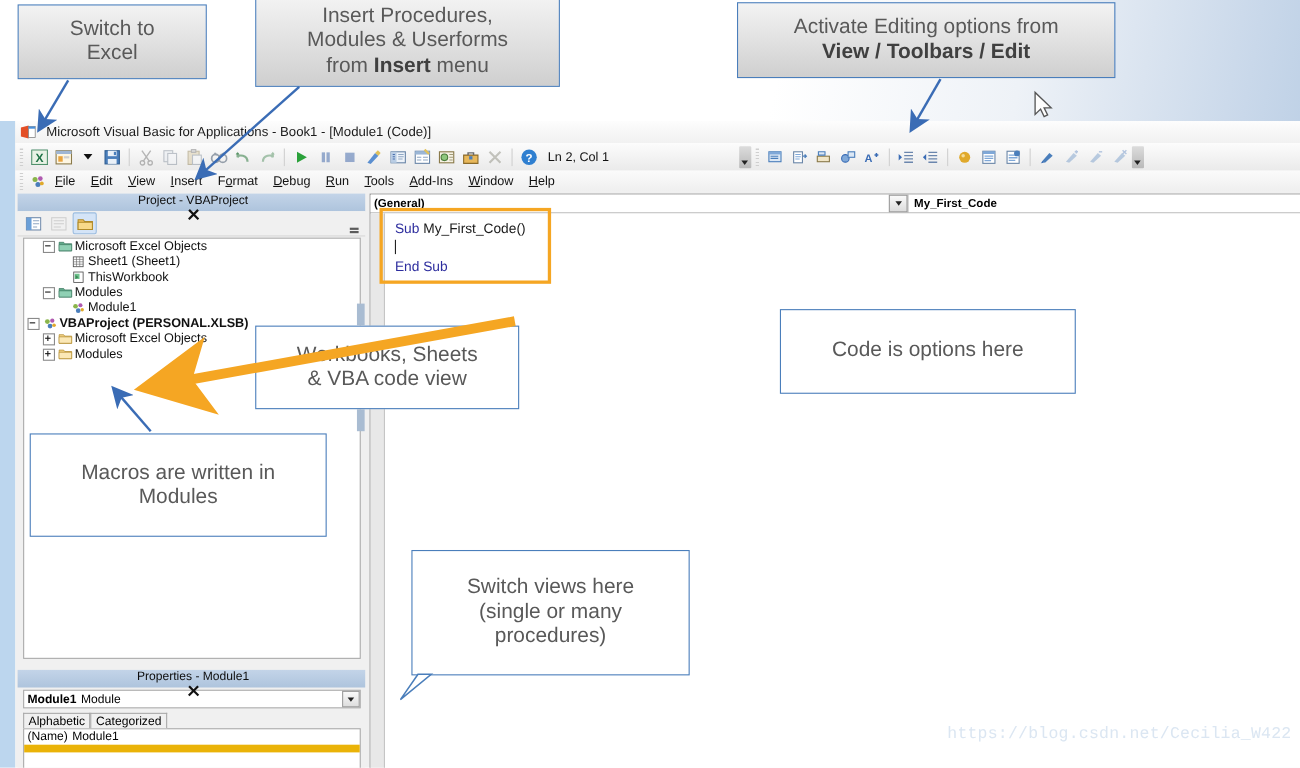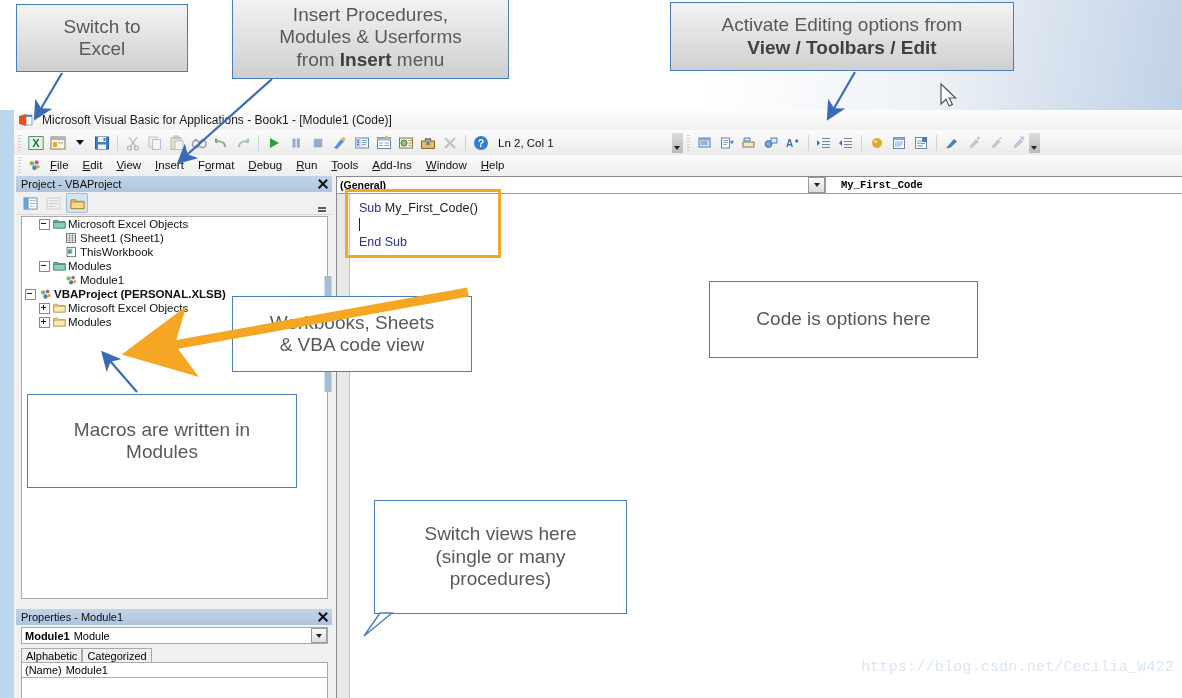--- a/index.html
+++ b/index.html
@@ -32,21 +32,21 @@
         position:relative;}
   .tsep{width:1px;height:16px;background:#d0d0d0;margin:0 4px;}
   .lncol{font-size:11.5px;color:#111;margin-left:6px;white-space:nowrap;}
   .ovf{width:11px;height:20px;display:flex;flex-direction:column;align-items:center;justify-content:flex-end;
        background:linear-gradient(180deg,#dcdcdc,#b9b9b9);border-radius:1px;}
   .ovf i{border-left:3px solid transparent;border-right:3px solid transparent;border-top:4px solid #222;margin-bottom:3px;}
 
   
   .panel-proj{position:absolute;left:2px;top:66px;width:316px;height:425px;background:#f0f0f0;}
   .panel-hdr{height:16px;background:linear-gradient(180deg,#c3d4e8,#aec4dd);
-     display:flex;align-items:center;justify-content:space-between;padding:0 2px 0 5px;}
+     display:flex;align-items:center;justify-content:space-between;padding:0 2px 0 5px;flex-direction:column;}
   .panel-hdr span{font-size:11px;color:#0d0d0d;}
   .xclose{width:14px;height:14px;position:relative;}
   .xclose:before,.xclose:after{content:"";position:absolute;left:1px;top:6px;width:12px;height:2.4px;background:#111;}
   .xclose:before{transform:rotate(45deg);} .xclose:after{transform:rotate(-45deg);}
 
   .proj-tools{height:22px;background:#f0f0f0;display:flex;align-items:center;padding:0 4px;
      border-bottom:1px solid #d8d8d8;}
   .ptb{width:20px;height:18px;margin-right:3px;display:flex;align-items:center;justify-content:center;border-radius:2px;}
   .ptb.sel{background:#d4e4f7;border:1px solid #9cbde0;}
   .proj-ovf{margin-left:auto;width:12px;height:18px;display:flex;align-items:flex-end;justify-content:center;}
@@ -66,29 +66,29 @@
   
   .panel-props{position:absolute;left:2px;top:499px;width:316px;height:199px;background:#f0f0f0;}
   .prop-combo{margin:2px 4px 0 5px;height:15px;background:#fff;border:1px solid #a9a9a9;
      display:flex;align-items:center;font-size:11px;padding-left:3px;}
   .prop-combo .arrow{margin-left:auto;width:14px;height:13px;background:linear-gradient(180deg,#fafafa,#dedede);
      border:1px solid #9a9a9a;display:flex;align-items:center;justify-content:center;}
   .prop-combo .arrow i{border-left:3px solid transparent;border-right:3px solid transparent;border-top:4px solid #222;}
   .ptabs{margin:3px 4px 0 5px;height:15px;display:flex;align-items:flex-end;}
   .ptab{font-size:11px;padding:1px 4px 0 4px;border:1px solid #a9a9a9;border-bottom:none;background:#f0f0f0;}
   .pgrid{margin:0 4px 0 5px;height:134px;background:#fff;border:1px solid #a9a9a9;font-size:11px;}
-  .pgrid .prow{height:14px;border-bottom:1px solid #eab308;padding-left:3px;display:flex;align-items:center;}
+  .pgrid .prow{height:14px;border-bottom:7px solid #eab308;padding-left:3px;display:flex;align-items:center;}
 
   
   .codewin{position:absolute;left:322px;top:66px;width:846px;height:580px;background:#fff;border:1px solid #8a8a8a;}
   .codebar{height:16px;display:flex;background:linear-gradient(180deg,#f4f4f4,#e6e6e6);border-bottom:1px solid #9a9a9a;}
   .cb-left{width:485px;background:#fff;border-right:1px solid #9a9a9a;display:flex;align-items:center;font-size:10.5px;font-weight:bold;padding-left:3px;}
   .cb-arrow{margin-left:auto;width:15px;height:14px;background:linear-gradient(180deg,#fafafa,#dcdcdc);border:1px solid #9a9a9a;display:flex;align-items:center;justify-content:center;}
   .cb-arrow i{border-left:3px solid transparent;border-right:3px solid transparent;border-top:4px solid #222;}
-  .cb-right{flex:1;background:#fff;display:flex;align-items:center;font-size:10.5px;font-weight:bold;padding-left:15px;font-family:Liberation Mono, monospace;}
+  .cb-right{flex:1;background:#fff;display:flex;align-items:center;font-size:10.5px;font-weight:bold;padding-left:5px;}
   .codearea{position:absolute;left:0;top:17px;right:0;bottom:33px;background:#fff;}
   .margin-ind{position:absolute;left:0;top:0;width:12px;bottom:0;background:#e8e8e8;border-right:1px solid #c5c5c5;}
   .codetext{position:absolute;left:22px;top:6px;font-family:"Liberation Sans", sans-serif;font-size:12.5px;color:#333399;line-height:17px;}
   .codetext .kw{color:#2d2d9e;}
   .codetext .nm{color:#1a1a1a;}
   .caret{display:inline-block;width:1px;height:13px;background:#222;vertical-align:-2px;}
 
   
   .callout{position:absolute;border:1px solid #4a7ebb;box-sizing:border-box;
      display:flex;align-items:center;justify-content:center;text-align:center;

